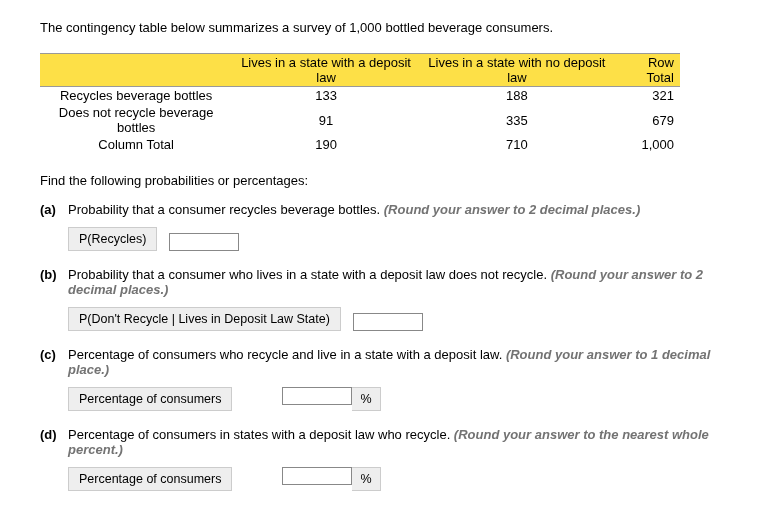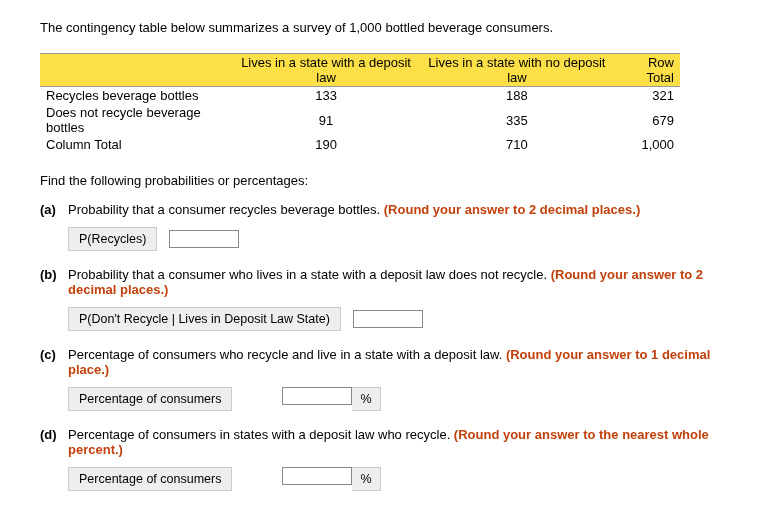--- a/index.html
+++ b/index.html
@@ -29,21 +29,21 @@
     padding: 1px 6px;
     font-size: 13px;
   }
   table.contingency td.center {
     text-align: center;
   }
   table.contingency td.right {
     text-align: right;
   }
   table.contingency td.rowlabel {
-    text-align: left;
+    text-align: center;
   }
   .indent {
     padding-left: 12px;
     margin-left: 28px;
   }
   .questions {
     margin-top: 4px;
   }
   .prompt {
     margin-bottom: 14px;
@@ -61,26 +61,27 @@
   .part-marker {
     position: absolute;
     left: 0;
     top: 0;
     font-weight: bold;
   }
   .qtext {
     margin-bottom: 10px;
   }
   .redbold {
-    color: #c2410c;
+    color: #737373;
     font-weight: bold;
+    font-style: italic;
   }
   .answer-row {
     display: flex;
-    align-items: center;
+    align-items: flex-end;
     gap: 0;
   }
   .answer-label {
     background: #eeeeee;
     border: 1px solid #ccc;
     padding: 4px 10px;
     font-size: 12.5px;
     white-space: nowrap;
   }
   .answer-input {

